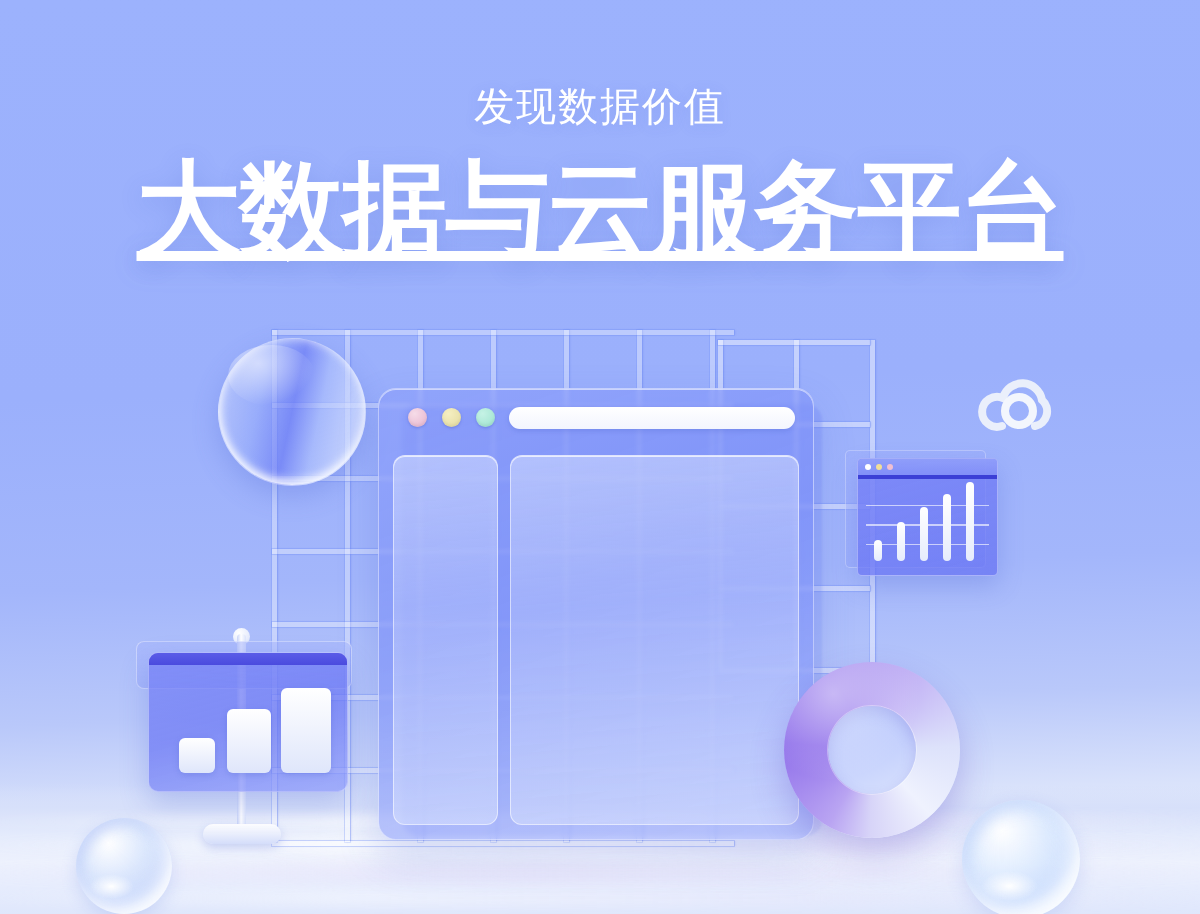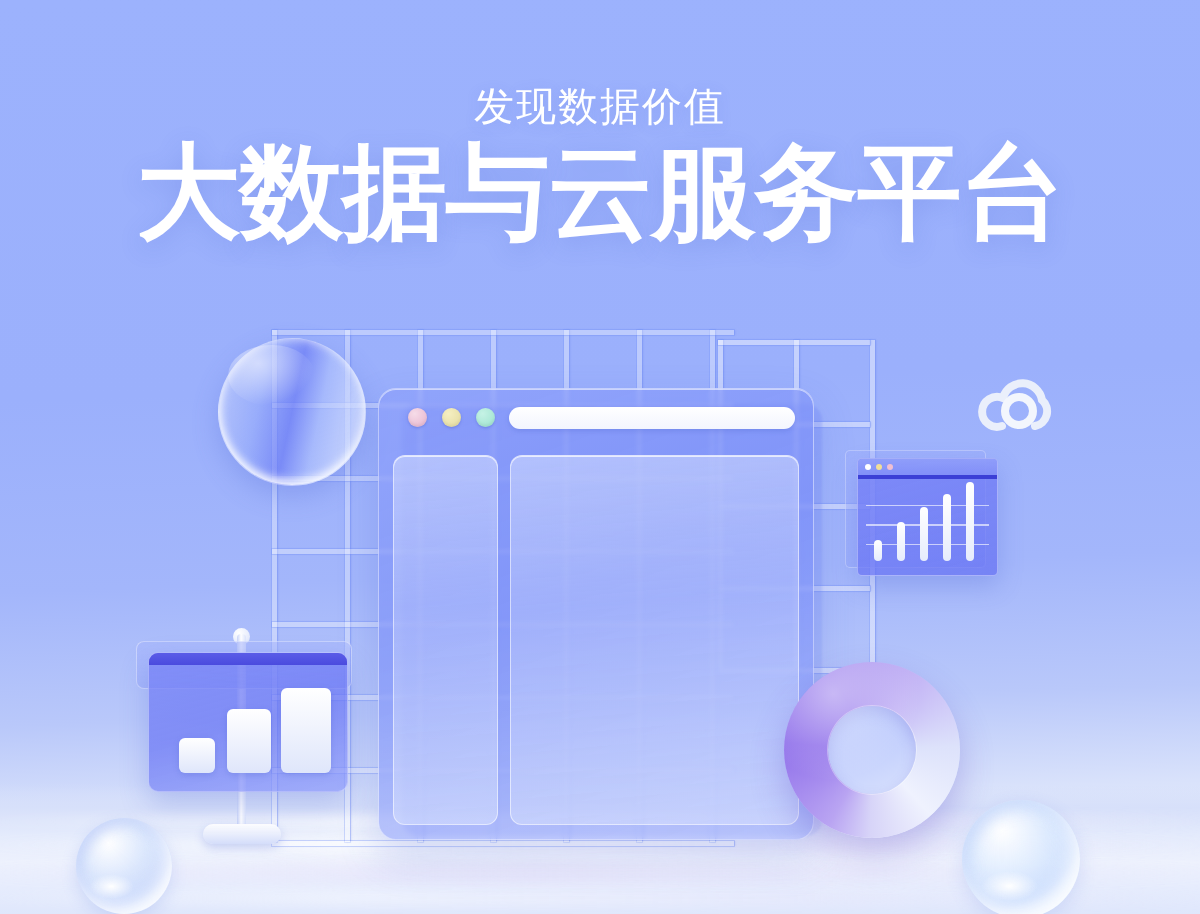--- a/index.html
+++ b/index.html
@@ -200,24 +200,25 @@
   .textwrap {
     position:absolute; left:0; right:0; top:84px; text-align:center; z-index:30;
     text-shadow:0 2px 14px rgba(72,96,200,.18);
   }
   .eyebrow {
     font-size:40px; line-height:1.15; color:#FFFFFF; font-weight:400;
     letter-spacing:2px;
     font-family:"Liberation Serif","DejaVu Serif",serif;
   }
   .headline {
-    margin-top:8px;
+    margin-top:25px;
     font-size:104px; line-height:1.04; color:#FFFFFF; font-weight:700;
     letter-spacing:-1px;
     text-shadow:0 6px 24px rgba(70,95,205,.22);
+    text-decoration:underline;
   }
   .tagline {
     margin-top:6px;
     font-size:25px; line-height:1.2; color:#FFFFFF; font-weight:400;
     letter-spacing:17px; text-indent:17px;
     font-family:"Liberation Serif","DejaVu Serif",serif;
   }
 </style>
 </head>
 <body>

